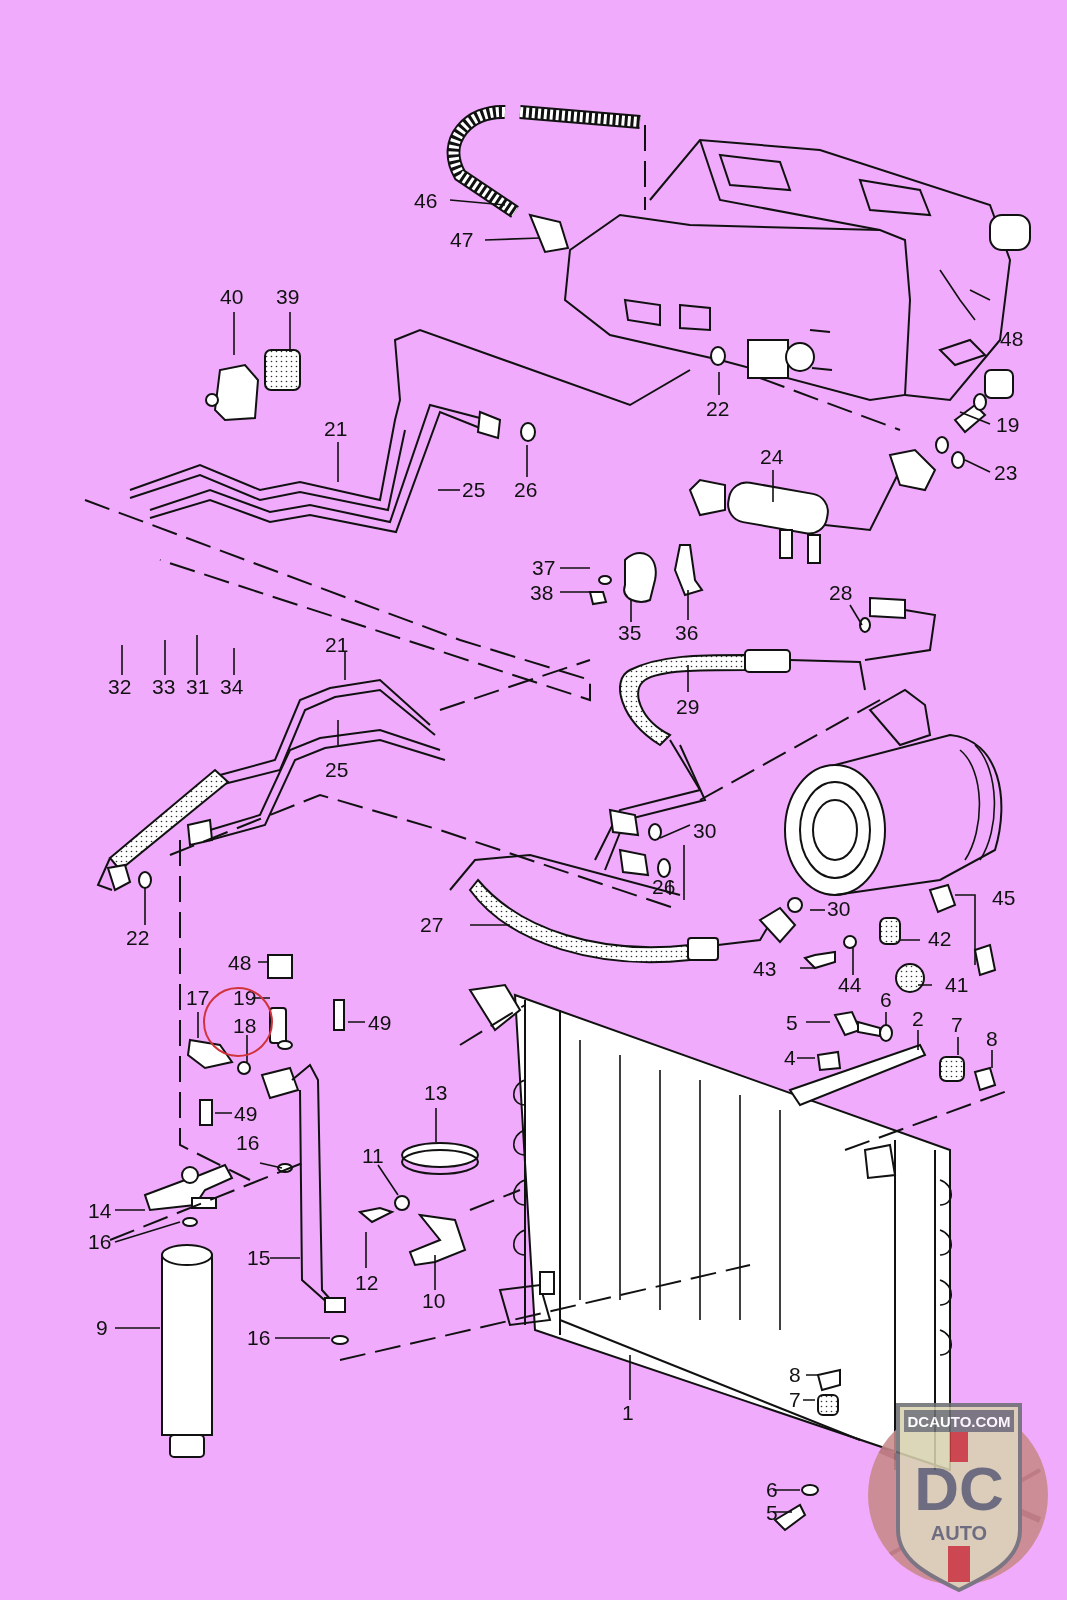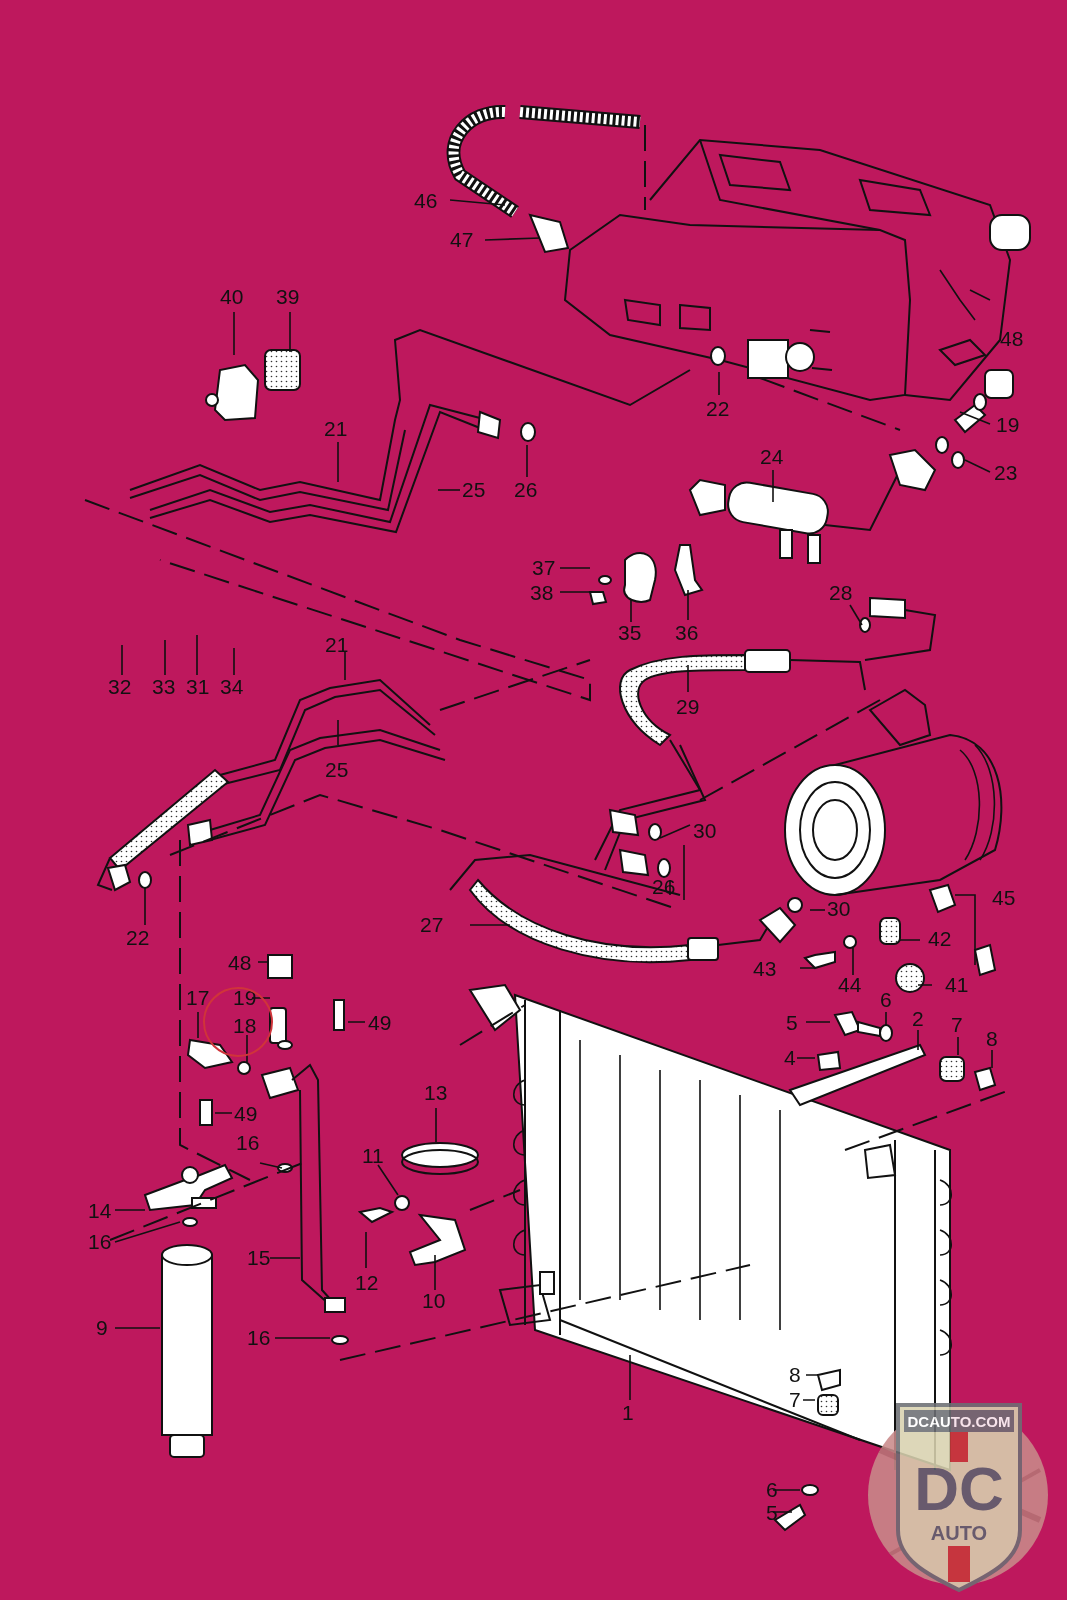--- a/index.html
+++ b/index.html
@@ -1,16 +1,16 @@
 <!DOCTYPE html>
 <html><head>
 <meta charset="utf-8">
 <style>
   html, body { margin: 0; padding: 0; background: #ffffff; }
-  #canvas { position: relative; width: 1067px; height: 1600px; overflow: hidden; background: #be185d; }
+  #canvas { position: relative; width: 1067px; height: 1600px; overflow: hidden; background: #f0abfc; }
   #art { position: absolute; left: 0; top: 0; width: 1067px; height: 1600px; }
   .lbl { font-family: "Liberation Sans", sans-serif; font-size: 21px; fill: #111; }
   .ln { stroke: #111; stroke-width: 2; fill: none; }
   .thin { stroke: #111; stroke-width: 1.6; fill: none; }
   .dash { stroke: #111; stroke-width: 2; fill: none; stroke-dasharray: 26 10; }
   .part { stroke: #111; stroke-width: 2; fill: #fff; }
   .hose { stroke: #111; stroke-width: 2; fill: url(#dots); }
   .wm-text { font-family: "Liberation Sans", sans-serif; font-weight: bold; }
 </style>
 </head>

